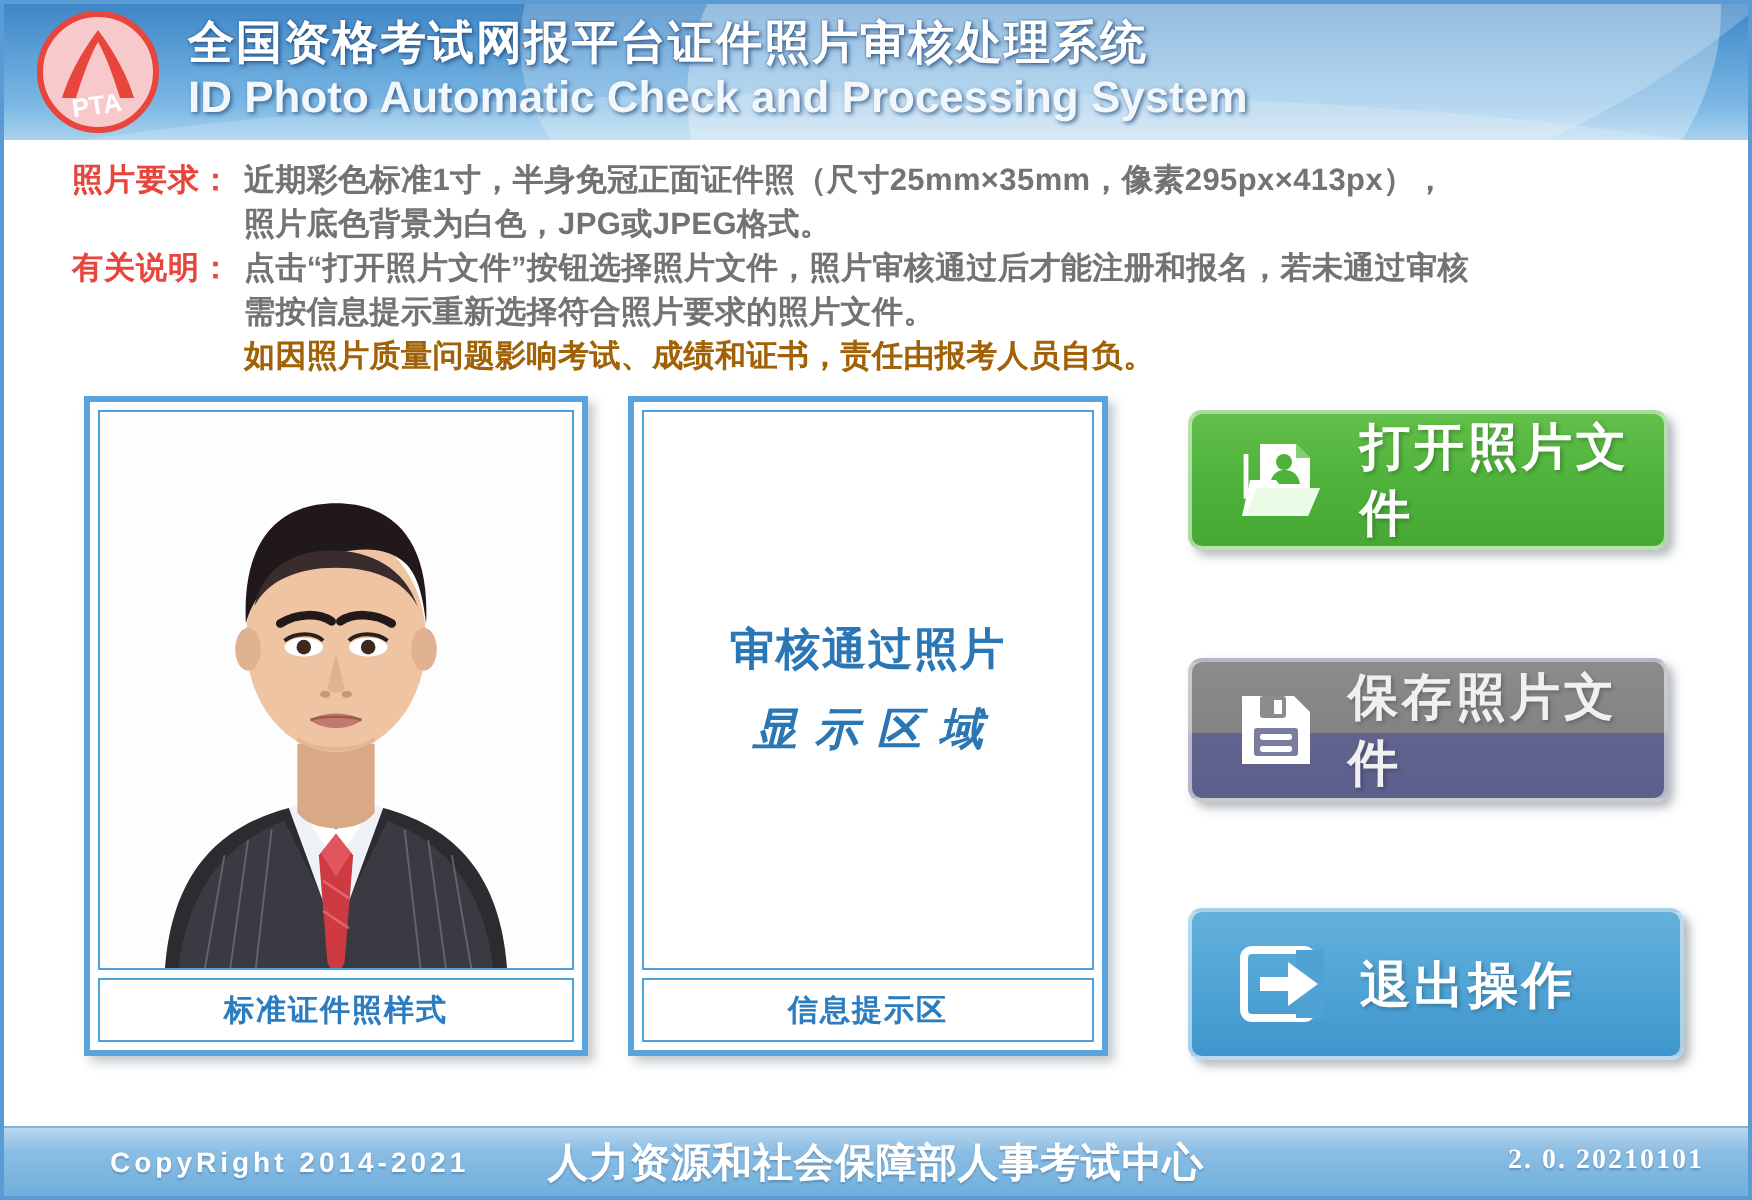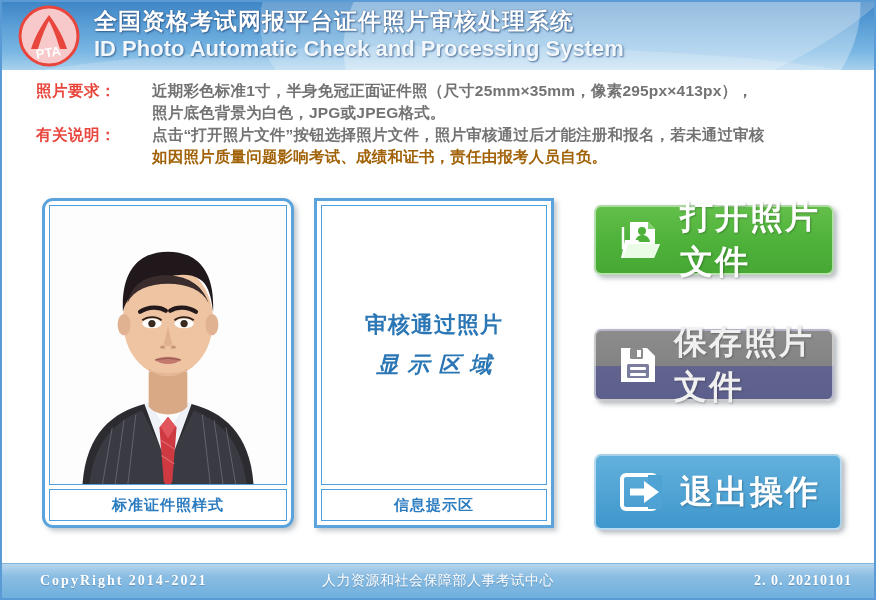--- a/index.html
+++ b/index.html
@@ -59,21 +59,21 @@
 
   
   .notice{
     position:absolute;left:0;top:68px;width:872px;height:124px;
     background:#ffffff;
     padding:10px 0 0 0;box-sizing:border-box;
   }
   .nline{
     display:flex;align-items:flex-start;
     font-size:15.5px;font-weight:bold;line-height:22px;
-    padding-left:34px;white-space:nowrap;gap:30px;
+    padding-left:34px;white-space:nowrap;
   }
   .nlabel{color:#e8453c;width:86px;flex:0 0 86px;letter-spacing:.5px;}
   .nlabel.blank{color:transparent;}
   .ntext{color:#737373;letter-spacing:.2px;}
   .ntext.red{color:#a16207;}
 
   
   .panel{
     position:absolute;background:#ffffff;
     border:3px solid #5ba3dd;
@@ -90,21 +90,21 @@
     position:relative;overflow:hidden;
     display:flex;align-items:center;justify-content:center;
   }
   .panel-caption{
     flex:0 0 30px;margin-top:4px;
     border:1px solid #4f9fdc;background:#ffffff;
     display:flex;align-items:center;justify-content:center;
     font-size:15px;font-weight:bold;color:#2c7cc0;letter-spacing:1px;
   }
 
-  #photo-panel{left:40px;top:196px;width:252px;height:330px;border-radius:11px;}
+  #photo-panel{left:40px;top:196px;width:252px;height:330px;}
   #preview-panel{left:312px;top:196px;width:240px;height:330px;}
 
   .placeholder{
     text-align:center;color:#2b76b4;font-weight:bold;
     font-size:22px;line-height:40px;letter-spacing:1px;
   }
   .placeholder .ln2{letter-spacing:9px;padding-left:9px;font-style:italic;}
 
   
   .idphoto{
@@ -115,21 +115,21 @@
   
   .btn{
     position:absolute;display:flex;align-items:center;
     border-radius:7px;box-sizing:border-box;
     box-shadow:3px 3px 5px rgba(110,120,130,.5);
     cursor:pointer;
     padding-left:22px;
     border:2px solid rgba(255,255,255,.55);
   }
   .btn .blabel{
-    color:#ffffff;font-size:33px;font-weight:bold;letter-spacing:2px;
+    color:#ffffff;font-size:25px;font-weight:bold;letter-spacing:2px;
     margin-left:16px;text-shadow:1px 1px 2px rgba(0,0,0,.25);
   }
   .btn .bico{flex:0 0 auto;display:flex;align-items:center;}
 
   #btn-open{
     left:592px;top:203px;width:240px;height:70px;
     background:linear-gradient(180deg,#62bf4a 0%,#4db13a 55%,#47a934 100%);
   }
   #btn-save{
     left:592px;top:327px;width:240px;height:72px;
@@ -142,27 +142,27 @@
   }
 
   
   .footer{
     position:absolute;left:0;bottom:0;width:872px;height:34px;
     background:linear-gradient(180deg,#b9d6ee 0%,#8bbde3 35%,#6fb0dd 100%);
     border-top:1px solid #7fb4dd;
     display:flex;align-items:center;
   }
   .f-copy{
-    position:absolute;left:38px;color:#ffffff;font-size:14px;font-weight:bold;
-    letter-spacing:2px;font-family:Liberation Serif, serif;
+    position:absolute;left:53px;color:#ffffff;font-size:14px;font-weight:bold;
+    letter-spacing:2px;font-family:Liberation Sans, sans-serif;
     text-shadow:0 1px 1px rgba(70,110,150,.5);
   }
   .f-org{
     position:absolute;left:0;width:872px;text-align:center;
-    color:#ffffff;font-size:14px;font-weight:normal;letter-spacing:.5px;
+    color:#ffffff;font-size:20px;font-weight:bold;letter-spacing:.5px;
     text-shadow:0 1px 1px rgba(70,110,150,.5);
   }
   .f-ver{
     position:absolute;right:22px;color:#ffffff;font-size:14px;font-weight:bold;
     letter-spacing:1px;font-family:Liberation Serif, serif;
     text-shadow:0 1px 1px rgba(70,110,150,.5);
     margin-left:32px;
   }
 </style>
 </head>
@@ -195,20 +195,24 @@
       <span class="nlabel">照片要求：</span>
       <span class="ntext">近期彩色标准1寸，半身免冠正面证件照（尺寸25mm×35mm，像素295px×413px），</span>
     </div>
     <div class="nline">
       <span class="nlabel blank"></span>
       <span class="ntext">照片底色背景为白色，JPG或JPEG格式。</span>
     </div>
     <div class="nline">
       <span class="nlabel">有关说明：</span>
       <span class="ntext">点击“打开照片文件”按钮选择照片文件，照片审核通过后才能注册和报名，若未通过审核</span>
+    </div>
+    <div class="nline">
+      <span class="nlabel blank"></span>
+      <span class="ntext">需按信息提示重新选择符合照片要求的照片文件。</span>
     </div>
     <div class="nline">
       <span class="nlabel blank"></span>
       <span class="ntext red">如因照片质量问题影响考试、成绩和证书，责任由报考人员自负。</span>
     </div>
   </div>
 
   <div class="panel" id="photo-panel">
     <div class="panel-inner">
       <div class="panel-body">

